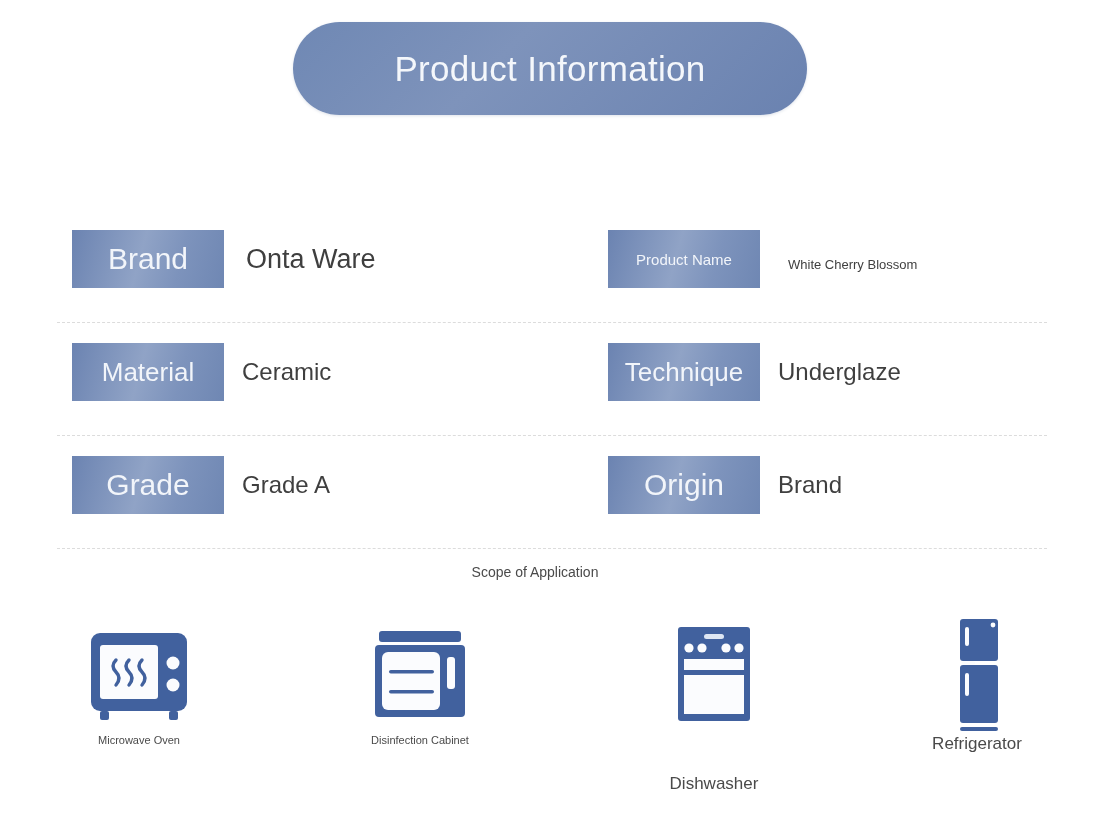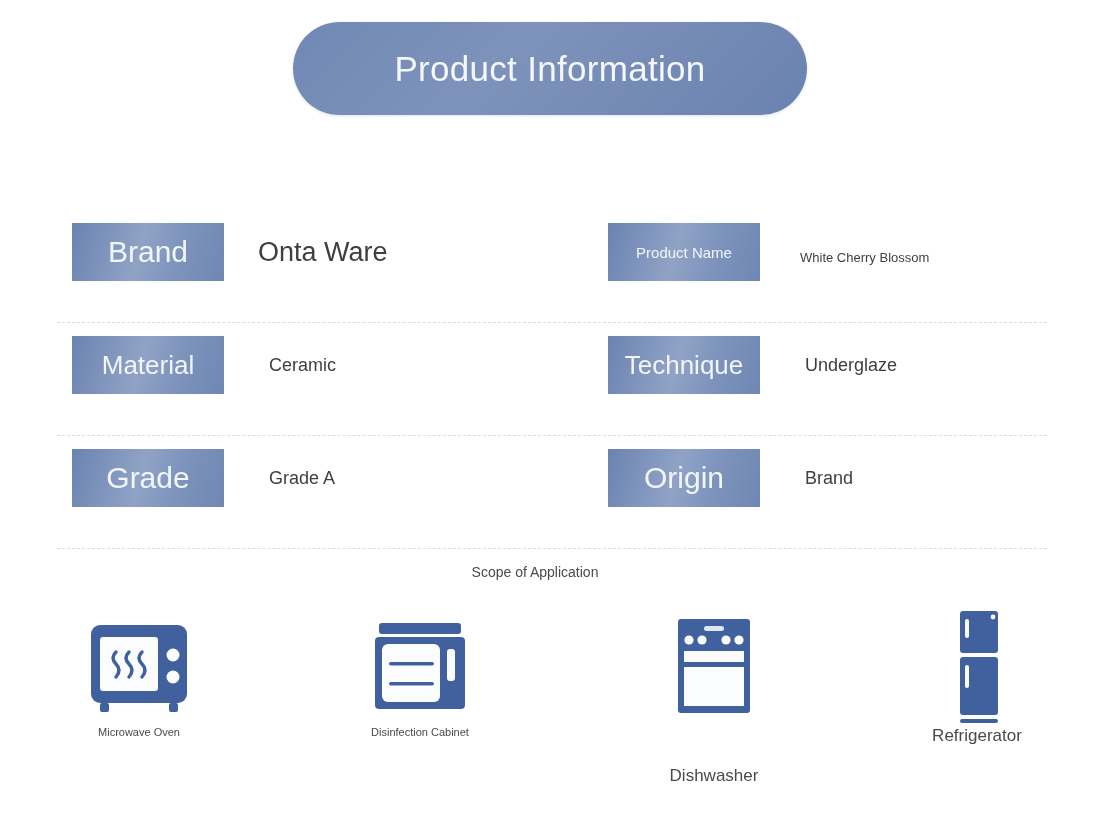--- a/index.html
+++ b/index.html
@@ -57,24 +57,23 @@
   .spec-row .divider {
     position: absolute;
     bottom: 0;
     left: 0;
     width: 990px;
     height: 0;
     border-top: 1px dashed #dcdcdc;
   }
   .cell {
     position: absolute;
-    top: 13px;
-    display: flex;
-    align-items: center;
-    gap: 12px;
+    top: 20px;
+    display: flex;
+    align-items: center;
   }
   .cell.left  { left: 15px; }
   .cell.right { left: 551px; }
 
   .badge {
     background: linear-gradient(105deg, #6b83b1 0%, #90a3c6 45%, #7d93bc 70%, #6f87b3 100%);
     color: #f2f5fa;
     display: flex;
     align-items: center;
     justify-content: center;
@@ -84,21 +83,21 @@
   }
   .badge-lg { font-size: 30px; font-weight: 400; min-width: 152px; }
   .badge-md { font-size: 26px; font-weight: 400; min-width: 152px; }
   .badge-sm { font-size: 15px; font-weight: 400; min-width: 152px; text-align: right; }
 
   .value {
     color: #3f3f3f;
     white-space: nowrap;
   }
   .value-lg { font-size: 27px; margin-left: 22px; }
-  .value-md { font-size: 18px; margin-left: 33px; }
+  .value-md { font-size: 24px; margin-left: 18px; }
   .value-sm { font-size: 13px; margin-left: 28px; margin-top: 11px; }
 
   
   .scope-title {
     position: absolute;
     top: 564px;
     left: 0;
     width: 1070px;
     text-align: center;
     font-size: 14px;
@@ -107,21 +106,21 @@
 
   .appliances {
     position: absolute;
     top: 608px;
     left: 57px;
     width: 990px;
     height: 200px;
   }
   .appliance {
     position: absolute;
-    top: 0;
+    top: 8px;
     width: 180px;
     display: flex;
     flex-direction: column;
     align-items: center;
     justify-content: flex-end;
   }
   .appliance .icon-box {
     height: 118px;
     display: flex;
     align-items: center;

